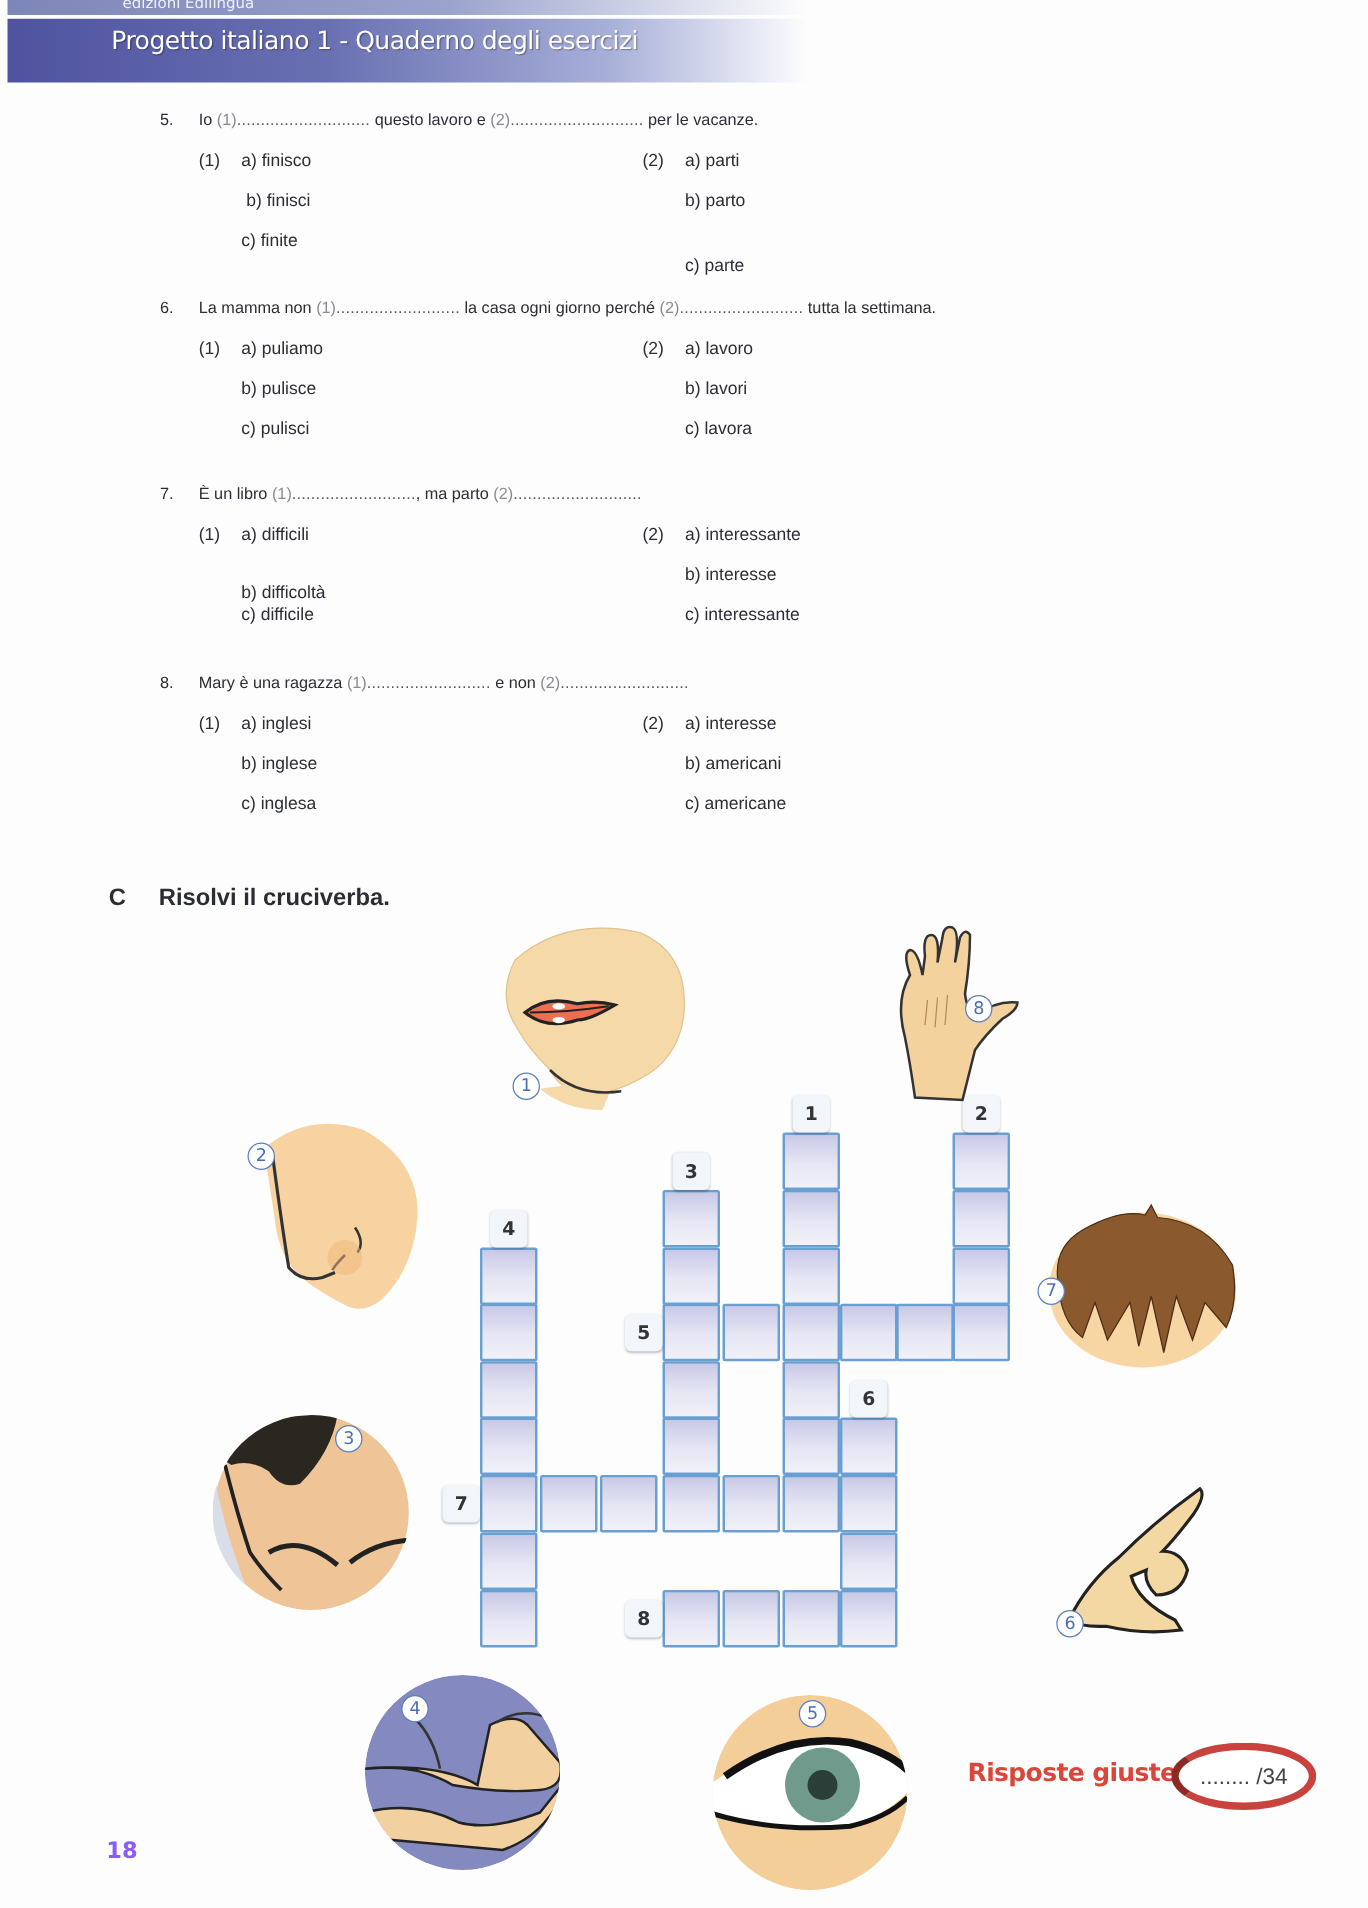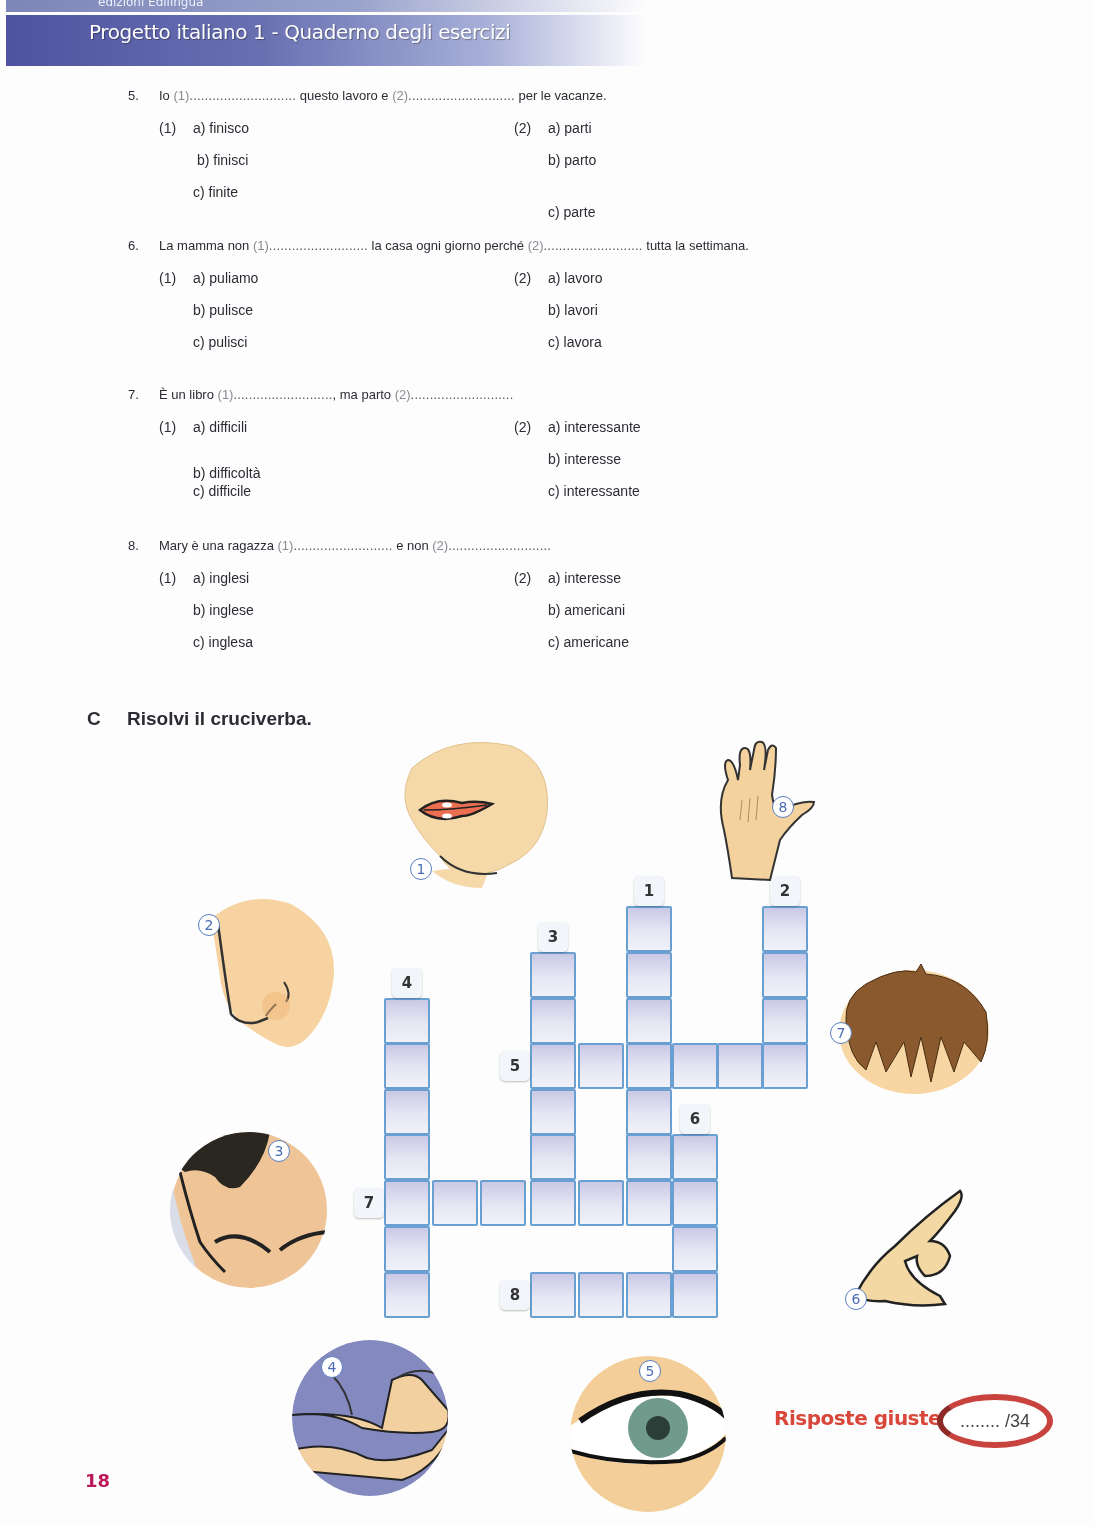--- a/index.html
+++ b/index.html
@@ -32,21 +32,21 @@
 
   .pic { position: absolute; overflow: hidden; }
   .badge { position: absolute; width: 22px; height: 22px; border-radius: 50%; background: #fff;
     border: 1.5px solid #5b7fc0; color: #4a6db5; font-size: 14px; display: flex; align-items: center; justify-content: center;
     font-family: "DejaVu Sans", sans-serif; }
 
   .score { position: absolute; left: 774px; top: 1406px; font-size: 20px; font-weight: bold; color: #d9463a; font-family: "DejaVu Sans", sans-serif; letter-spacing: -0.5px; }
   .score-ring { position: absolute; left: 937px; top: 1394px; width: 116px; height: 54px; border-radius: 50%;
     border: 6px solid #c8433e; border-left-color: #8e2a26; background: #fff; display: flex; align-items: center; justify-content: center; }
   .score-ring span { font-size: 18px; color: #444; font-family: "Liberation Sans", sans-serif; }
-  .page-num { position: absolute; left: 85px; top: 1470px; font-size: 18px; font-weight: bold; color: #be185d; }
+  .page-num { position: absolute; left: 85px; top: 1470px; font-size: 18px; font-weight: bold; color: #8b5cf6; }
 </style>
 </head>
 <body>
 
 <div class="top-strip">
   <span>edizioni Edilingua</span>
 </div>
 <div class="header-bar">
   <span>Progetto italiano 1 - Quaderno degli esercizi</span>
 </div>

